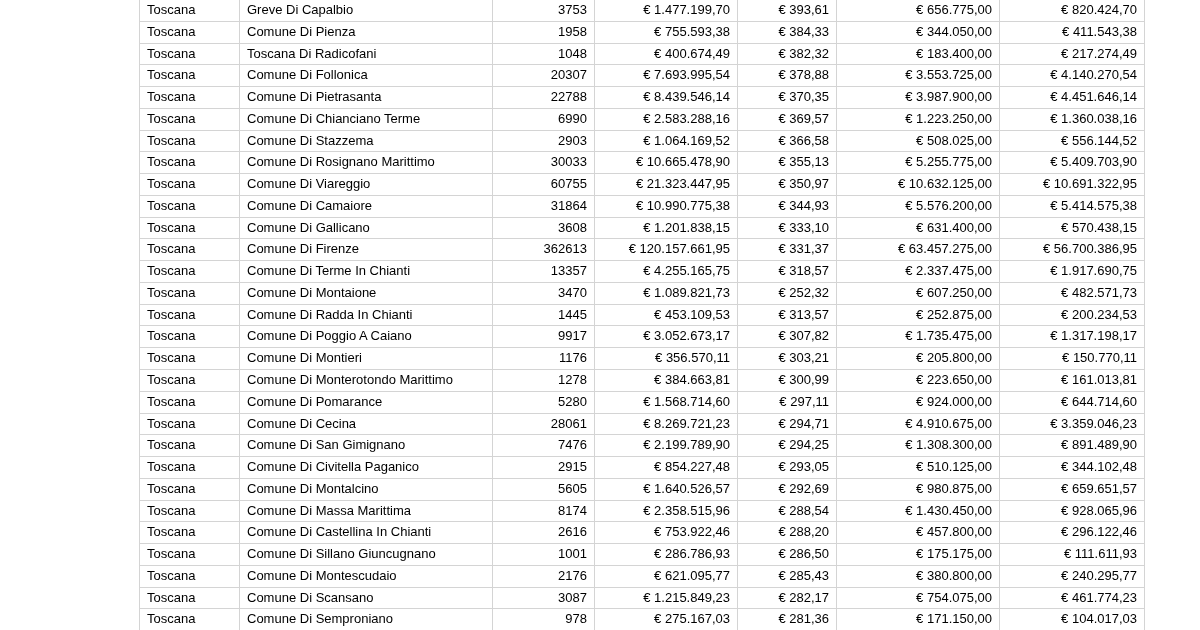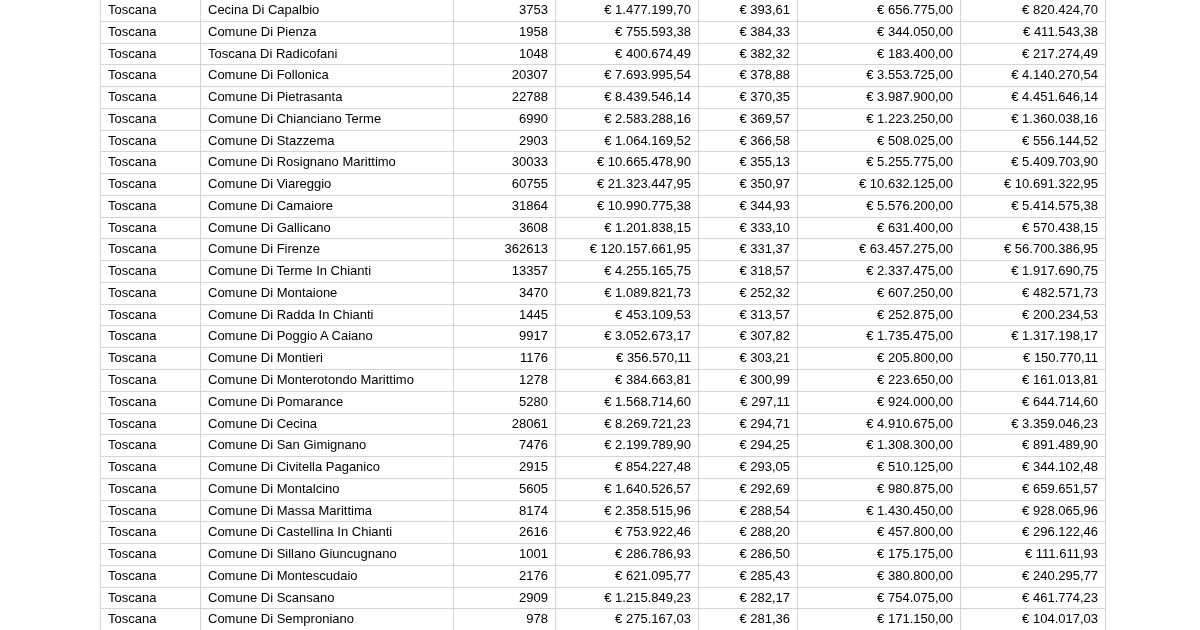--- a/index.html
+++ b/index.html
@@ -12,20 +12,21 @@
     font-family: "Liberation Sans", sans-serif;
   }
   .sheet {
     position: absolute;
     left: 100px;
     top: 0;
   }
   table.grid {
     border-collapse: collapse;
     table-layout: fixed;
+    margin-left: 39px;
   }
   table.grid td {
     height: 20.77px;
     box-sizing: border-box;
     font-size: 13px;
     line-height: 20.77px;
     color: #000000;
     border: 1px solid #d4d4d4;
     padding: 0 7px;
     white-space: nowrap;
@@ -55,21 +56,21 @@
       <col class="c-muni">
       <col class="c-count">
       <col class="c-amt1">
       <col class="c-amt2">
       <col class="c-amt3">
       <col class="c-amt4">
     </colgroup>
     <tbody id="grid-body">
         <tr>
           <td class="al">Toscana</td>
-          <td class="al">Cecina Di Capalbio</td>
+          <td class="al">Greve Di Capalbio</td>
           <td class="ar">3753</td>
           <td class="ar">€ 1.477.199,70</td>
           <td class="ar">€ 393,61</td>
           <td class="ar shaded">€ 656.775,00</td>
           <td class="ar shaded">€ 820.424,70</td>
         </tr>
         <tr>
           <td class="al">Toscana</td>
           <td class="al">Comune Di Pienza</td>
           <td class="ar">1958</td>
@@ -299,21 +300,21 @@
           <td class="al">Comune Di Montescudaio</td>
           <td class="ar">2176</td>
           <td class="ar">€ 621.095,77</td>
           <td class="ar">€ 285,43</td>
           <td class="ar shaded">€ 380.800,00</td>
           <td class="ar shaded">€ 240.295,77</td>
         </tr>
         <tr>
           <td class="al">Toscana</td>
           <td class="al">Comune Di Scansano</td>
-          <td class="ar">2909</td>
+          <td class="ar">3087</td>
           <td class="ar">€ 1.215.849,23</td>
           <td class="ar">€ 282,17</td>
           <td class="ar shaded">€ 754.075,00</td>
           <td class="ar shaded">€ 461.774,23</td>
         </tr>
         <tr>
           <td class="al">Toscana</td>
           <td class="al">Comune Di Semproniano</td>
           <td class="ar">978</td>
           <td class="ar">€ 275.167,03</td>

